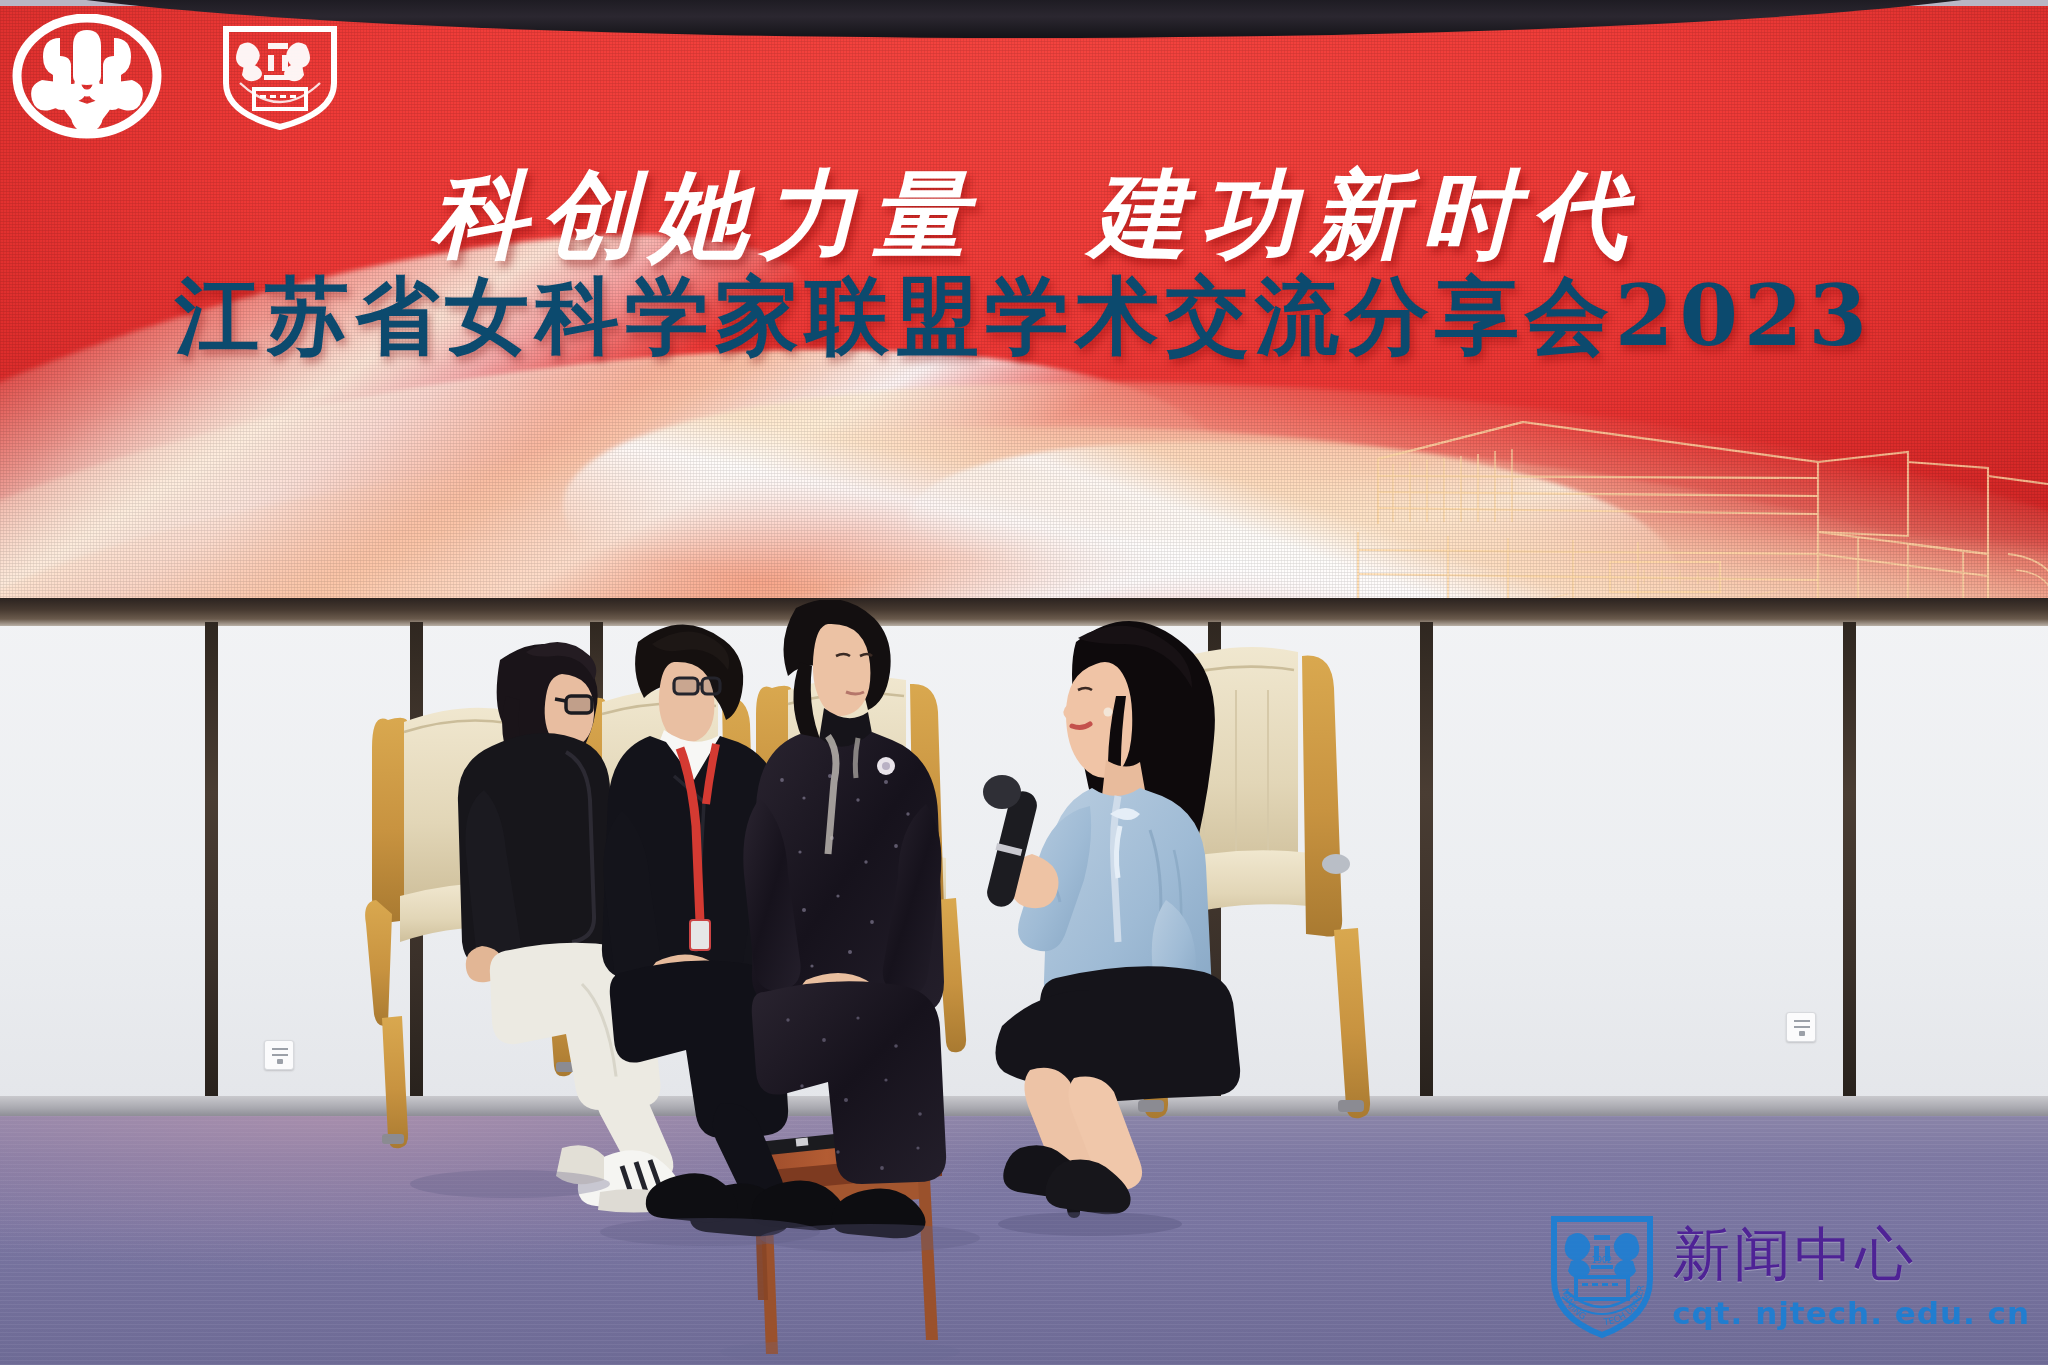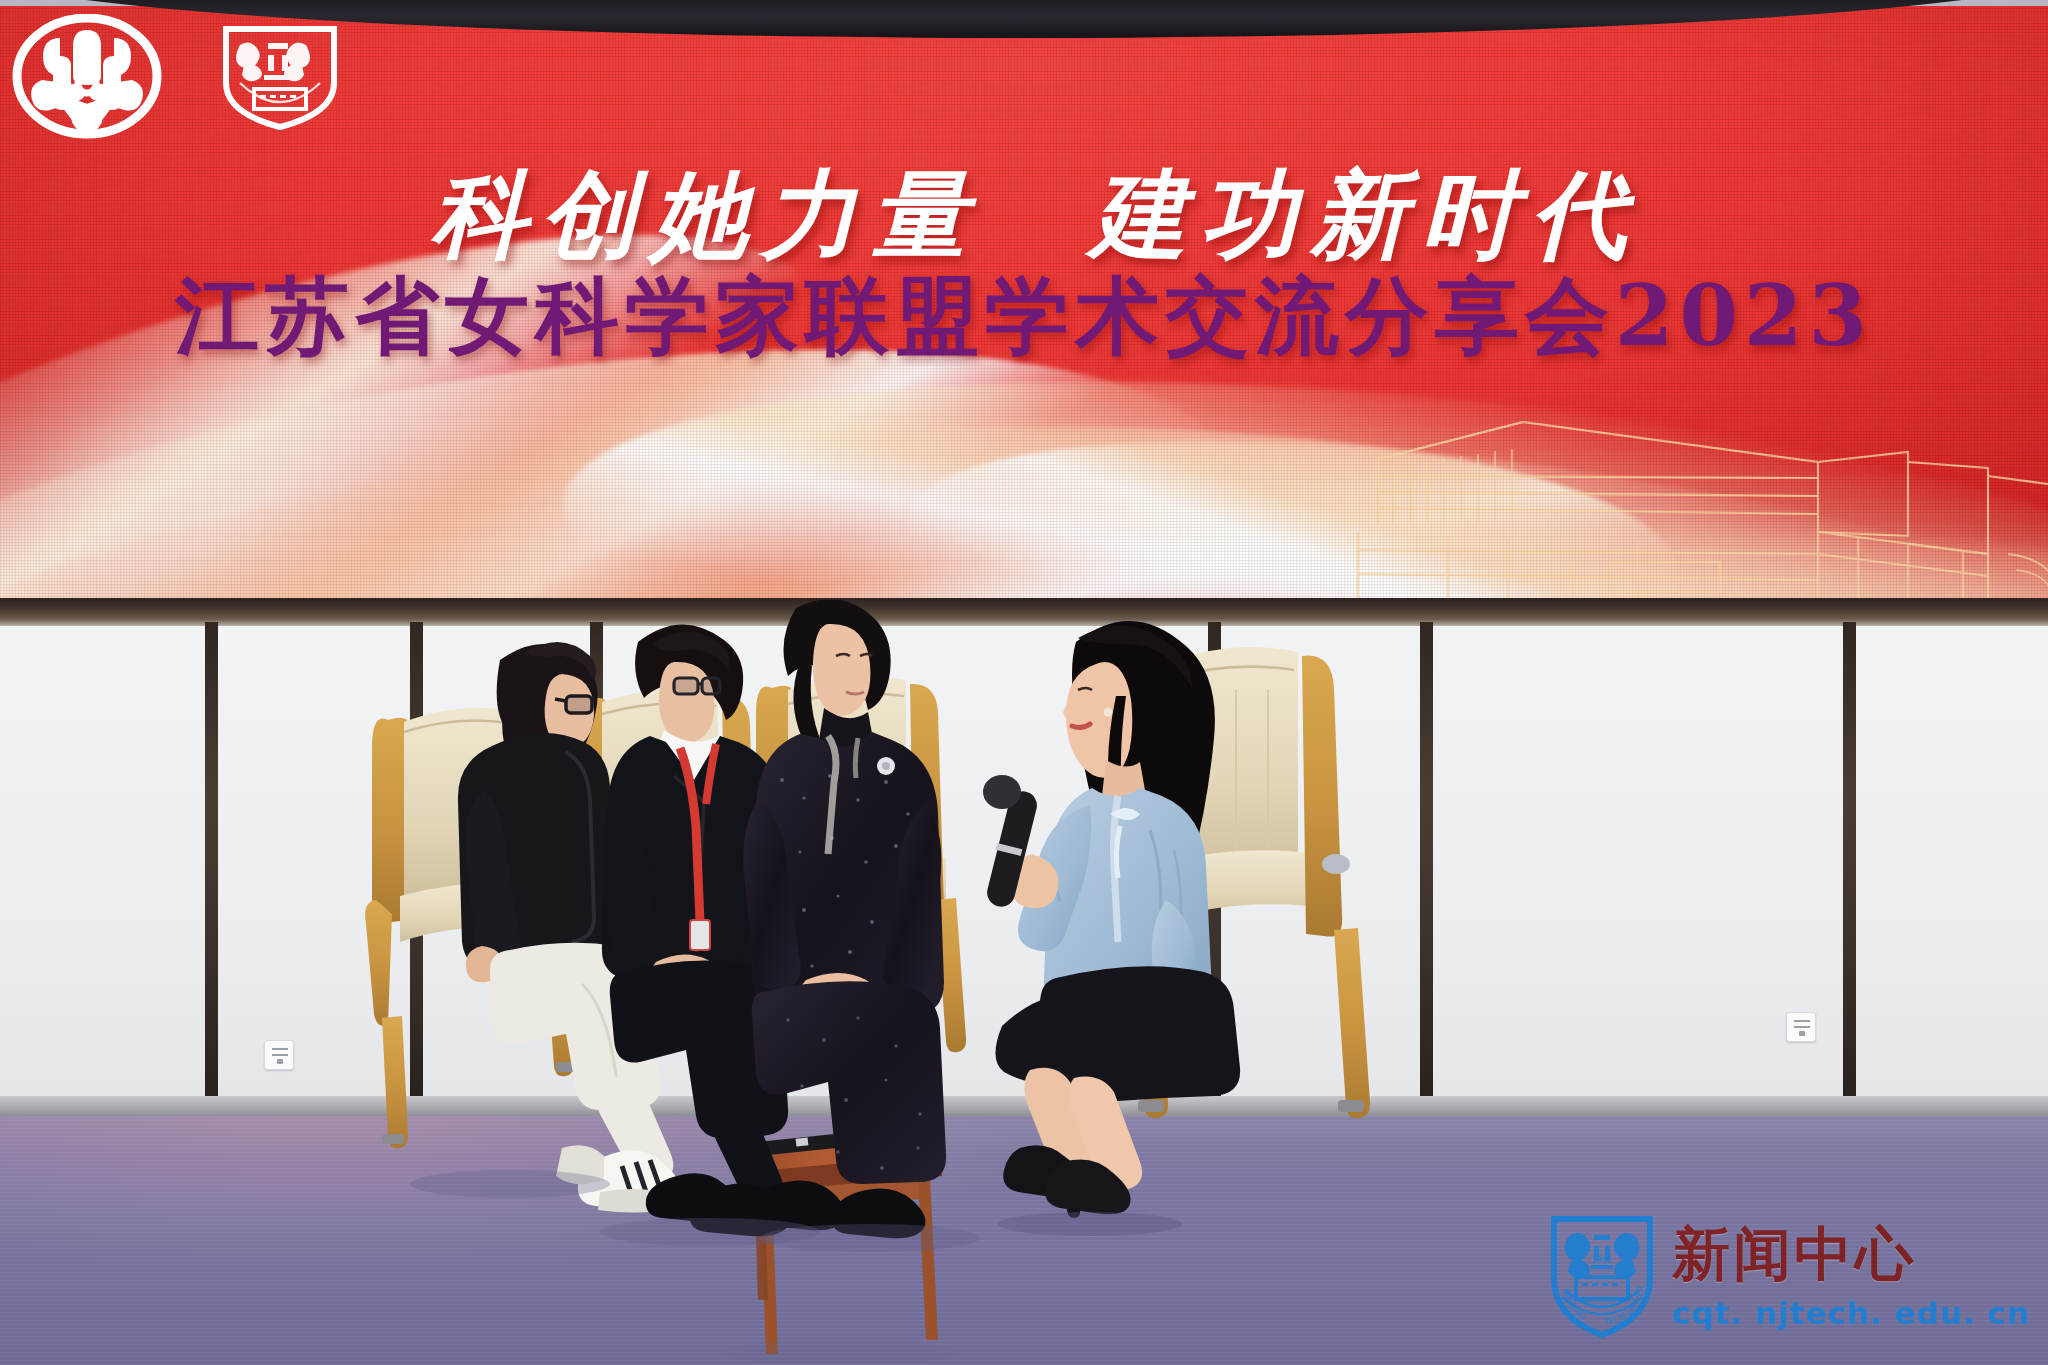--- a/index.html
+++ b/index.html
@@ -91,21 +91,21 @@
     font-size:96px; font-weight:700;
     letter-spacing:14px;
     font-style:italic;
     text-shadow:4px 6px 9px rgba(130,0,0,.45);
     white-space:pre;
     padding-left:24px;
   }
   .title-sub{
     position:absolute; left:0; top:260px; width:100%;
     text-align:center; z-index:6;
-    color:#701a75;
+    color:#0c4a6e;
     font-family:"DejaVu Serif", serif;
     font-size:84px; font-weight:700;
     letter-spacing:6px;
     text-shadow:3px 5px 8px rgba(130,0,0,.40);
     white-space:pre;
   }
 
   
   .wall{
     position:absolute; left:0; top:598px; width:2048px; height:510px;
@@ -163,22 +163,22 @@
 
   
   .watermark{
     position:absolute; right:18px; bottom:24px; z-index:20;
     display:flex; align-items:center; gap:14px;
     opacity:.93;
   }
   .wm-shield{ width:112px; height:128px; }
   .wm-text{ display:flex; flex-direction:column; line-height:1; }
   .wm-cn{
-    color:#7f1d1d; font-family:"DejaVu Sans", sans-serif;
-    font-size:58px; font-weight:700; letter-spacing:3px;
+    color:#4c1d95; font-family:"DejaVu Sans", sans-serif;
+    font-size:58px; font-weight:400; letter-spacing:3px;
     text-shadow:0 1px 1px rgba(255,255,255,.35);
   }
   .wm-url{
     color:#1b7fd4; font-family:"DejaVu Sans", sans-serif;
     font-size:31px; font-weight:700; letter-spacing:1px; margin-top:15px;
   }
 </style>
 </head>
 <body>
 

